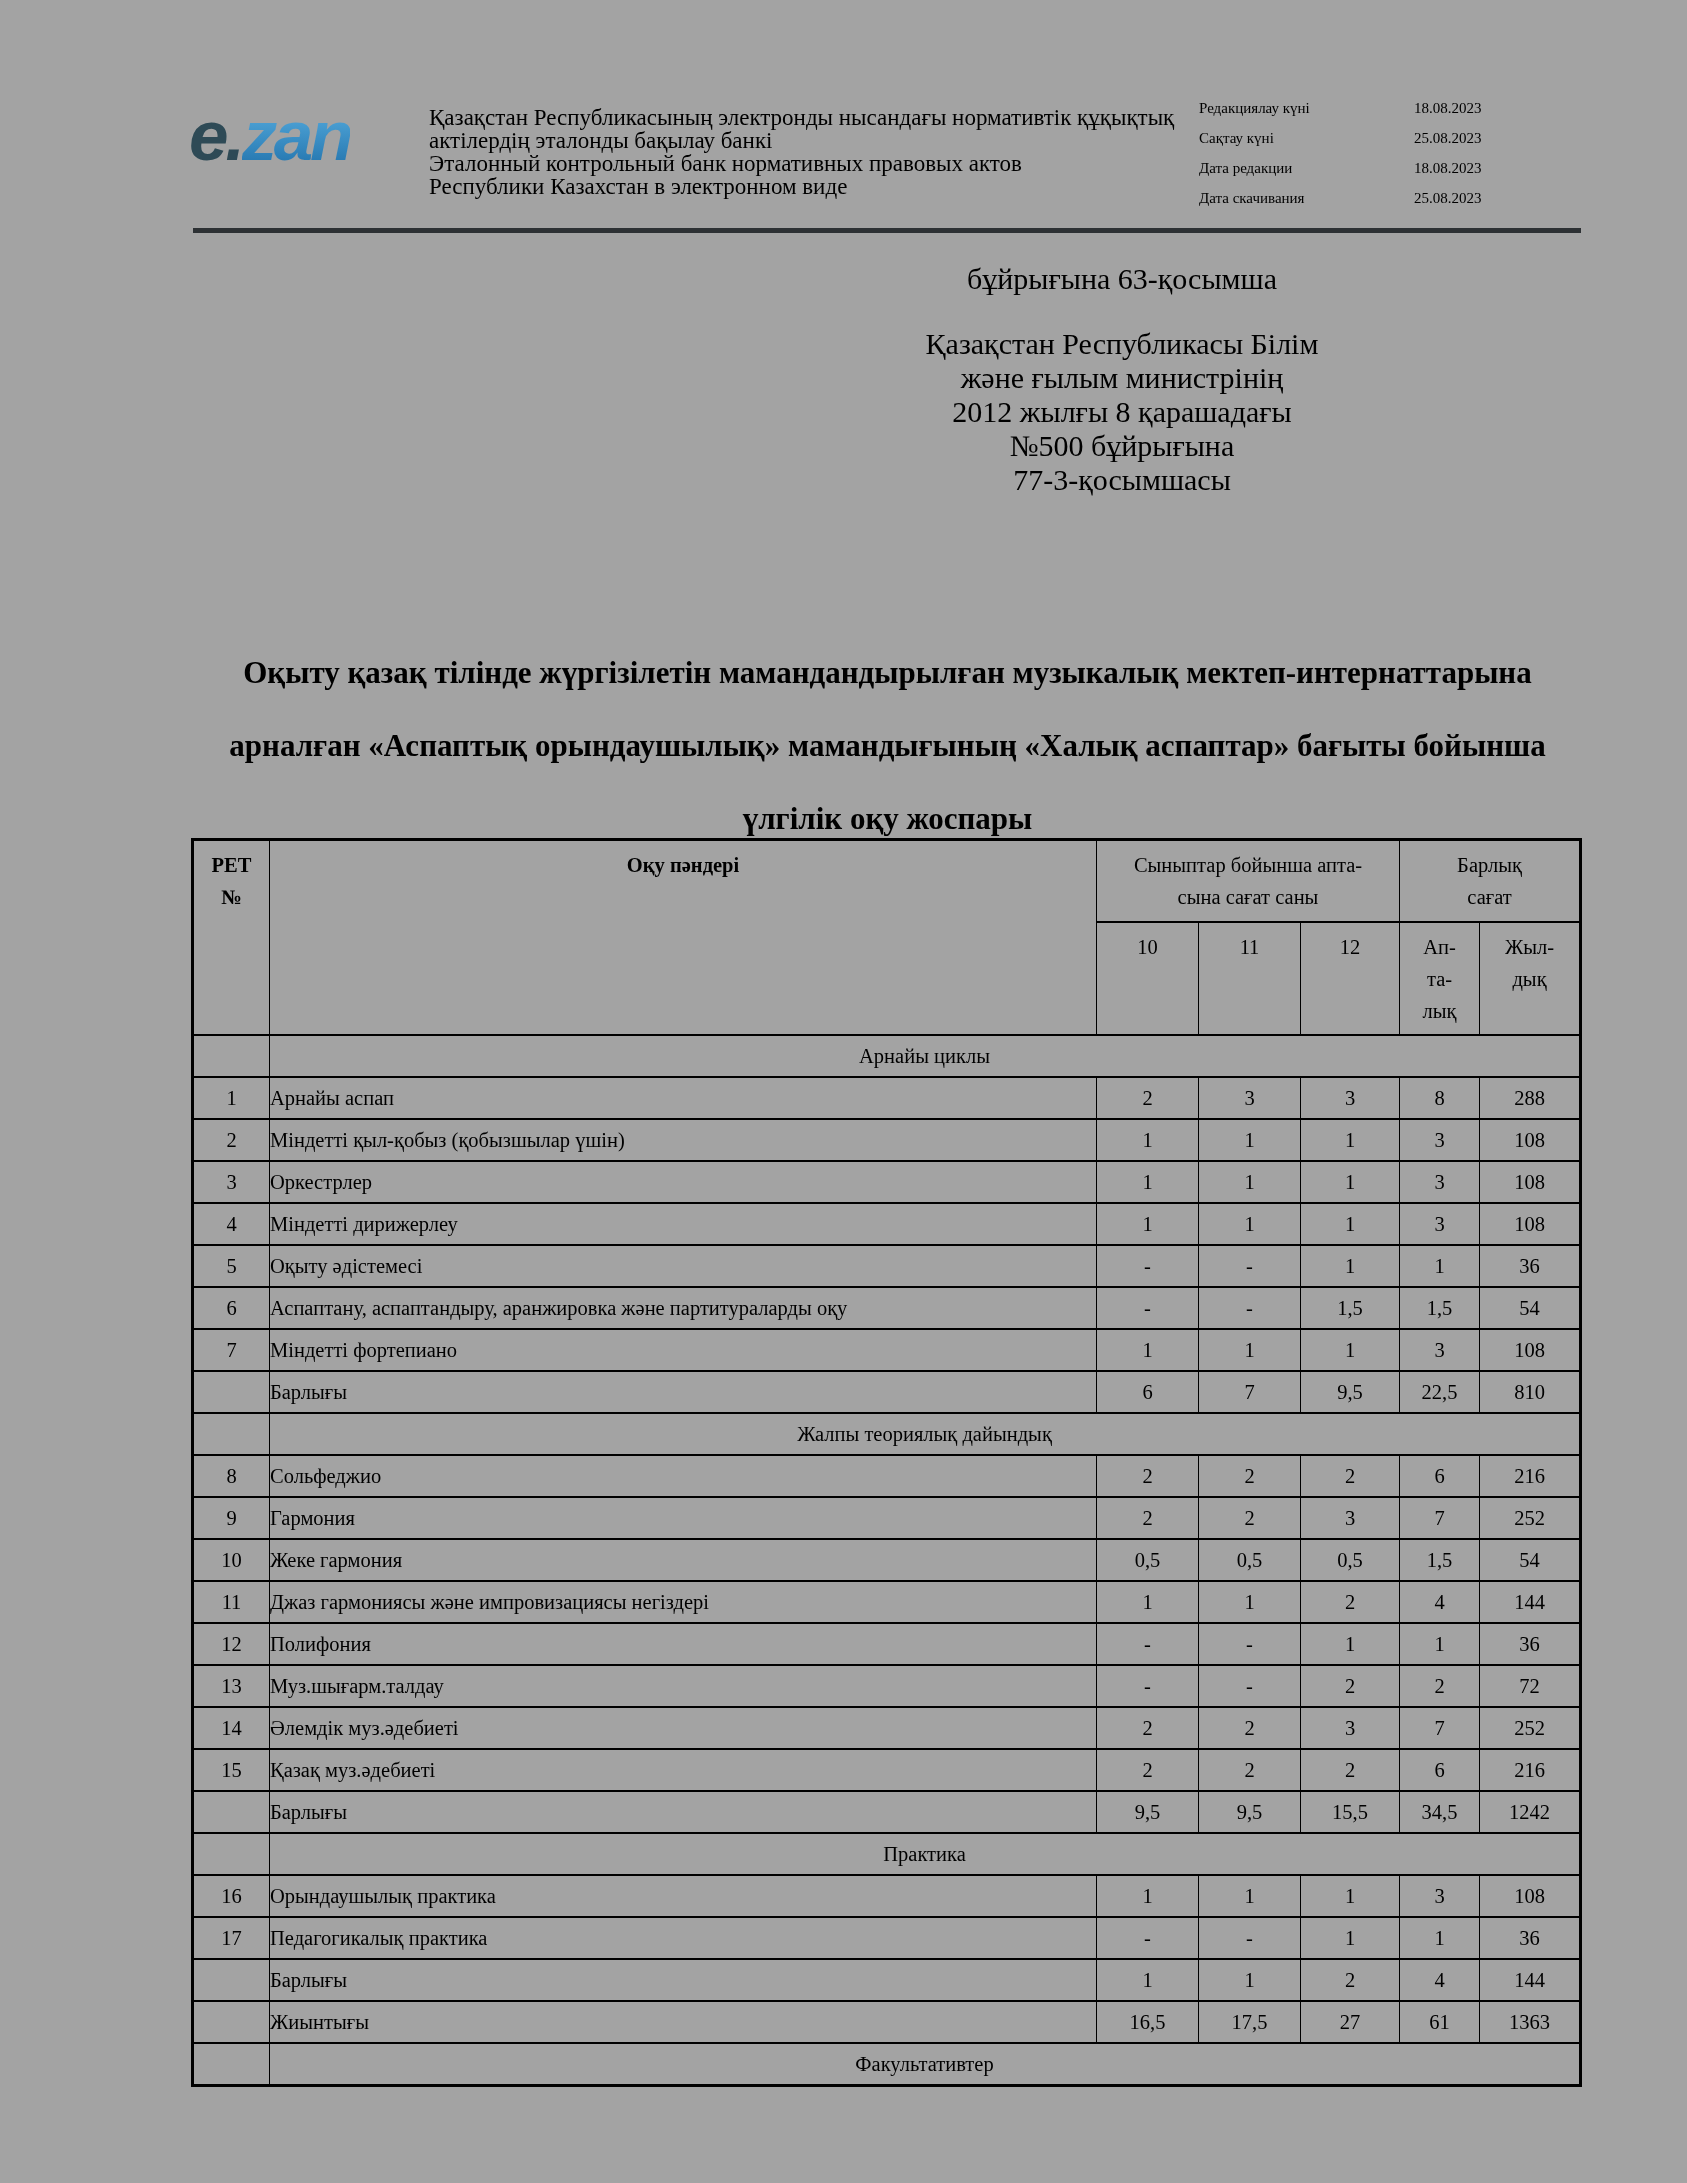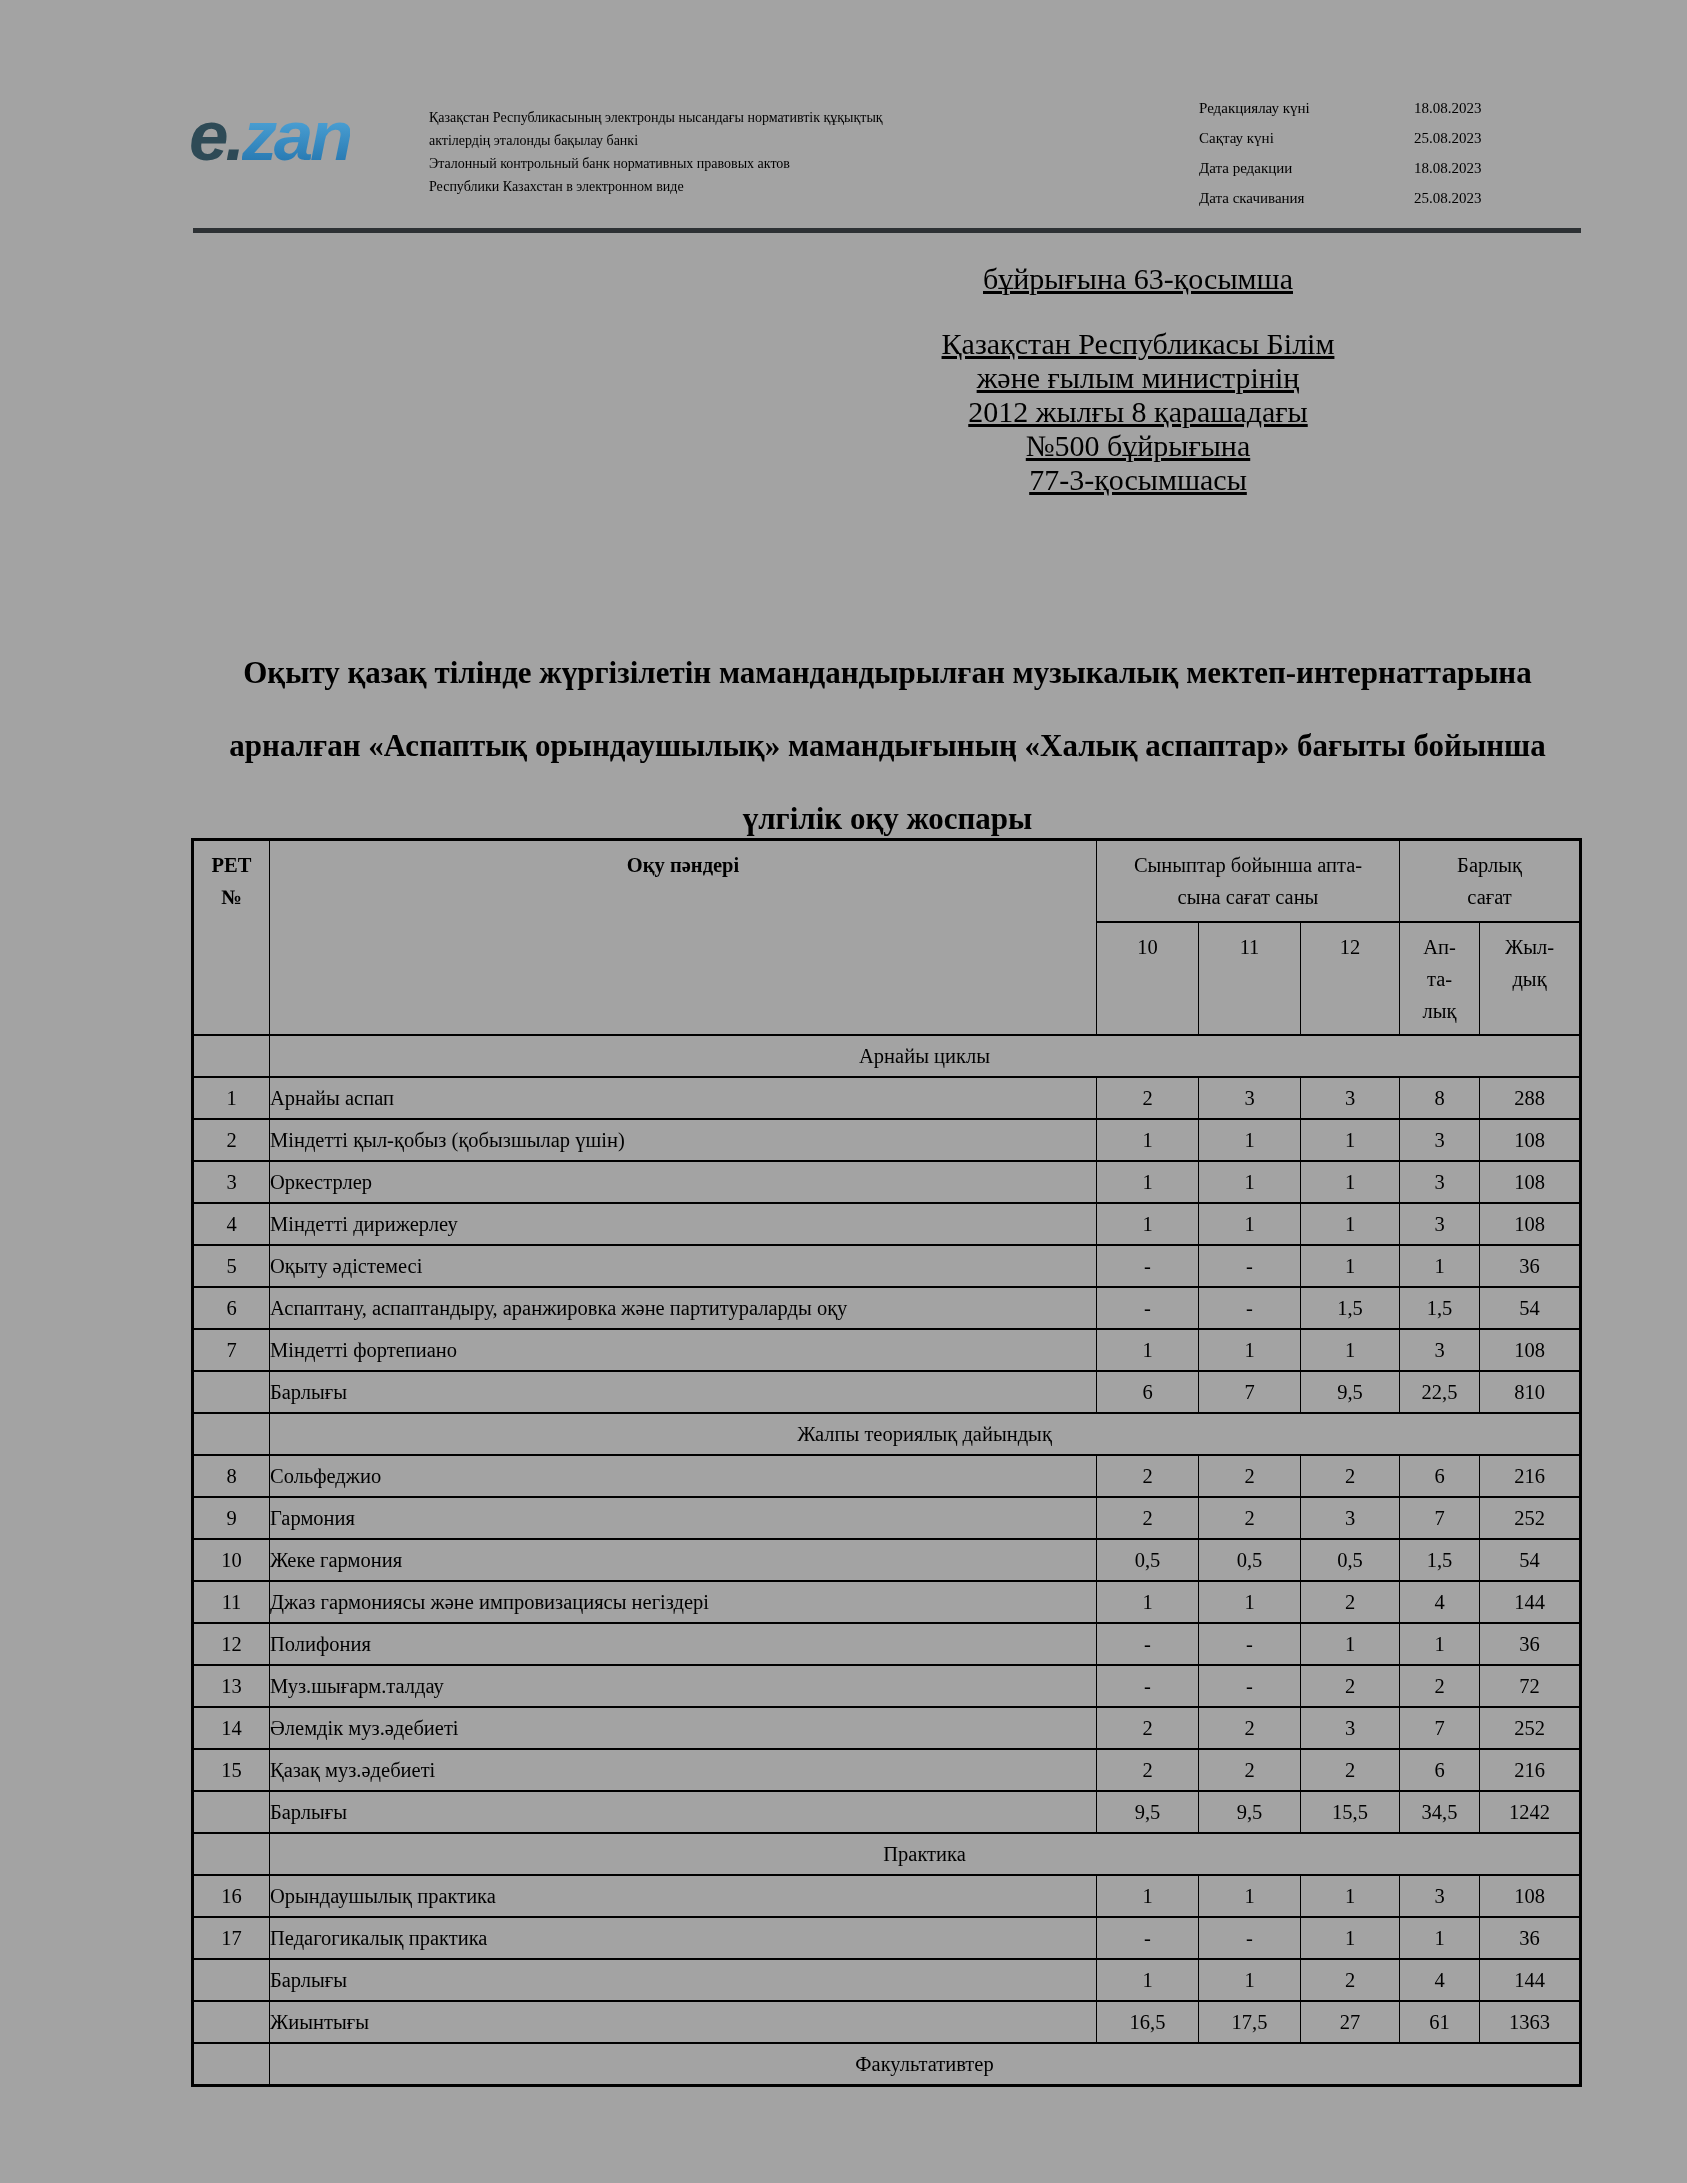--- a/index.html
+++ b/index.html
@@ -11,30 +11,30 @@
         font-family:"Liberation Sans", sans-serif;
         font-style:italic;font-weight:bold;font-size:71px;letter-spacing:-3.3px;
         line-height:76px;white-space:nowrap;}
   .logo .e{color:#2e4a56;}
   .logo .zan{color:#2e86c1;}
   @supports ((-webkit-background-clip:text) or (background-clip:text)){
     .logo .zan{background:linear-gradient(#5fb5e6,#1d6ea8);
                -webkit-background-clip:text;background-clip:text;color:transparent;}
   }
   .org-block{position:absolute;left:429px;top:106px;width:767px;
-             font-size:14px;line-height:23px;}
+             font-size:23px;line-height:23px;}
   .dates{position:absolute;left:1199px;top:93px;font-size:15px;line-height:30px;}
   .dates .row{display:flex;}
   .dates .lbl{width:215px;}
   .dates .val{width:165px;}
   .sep{position:absolute;left:193px;top:228px;width:1388px;height:4.6px;background:#2d3134;}
 
   
-  .appendix{position:absolute;left:675px;top:259px;width:926px;
-            text-align:center;font-size:30px;line-height:40px;text-decoration:underline;}
+  .appendix{position:absolute;left:659px;top:259px;width:926px;
+            text-align:center;font-size:30px;line-height:40px;}
   .appendix .first{margin-bottom:28px;}
   .appendix .rest{line-height:34px;}
 
   
   .doc-title{position:absolute;left:194px;top:636px;width:1387px;
              text-align:center;font-weight:bold;font-size:31px;line-height:73px;}
 
   
   .table-clip{position:absolute;left:191px;top:838px;width:1397px;height:1272px;overflow:hidden;}
   table.plan{border-collapse:collapse;table-layout:fixed;width:1391px;

